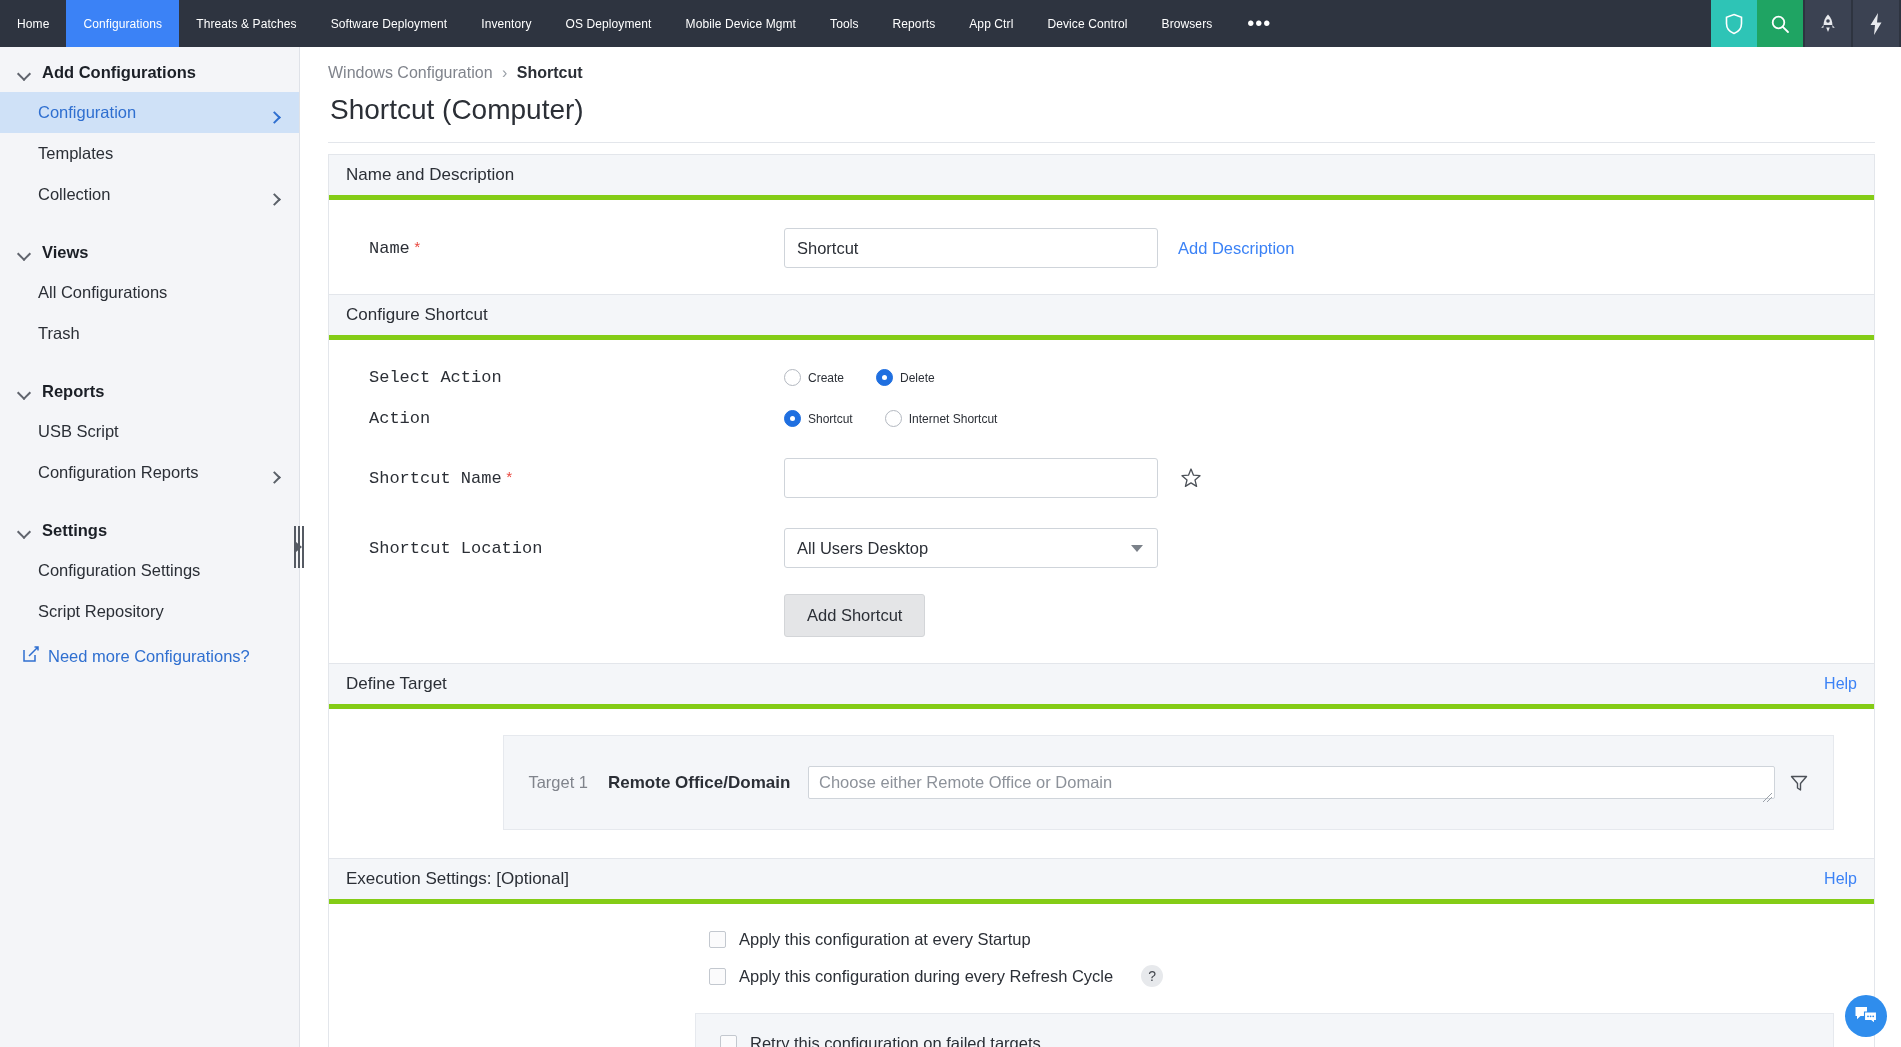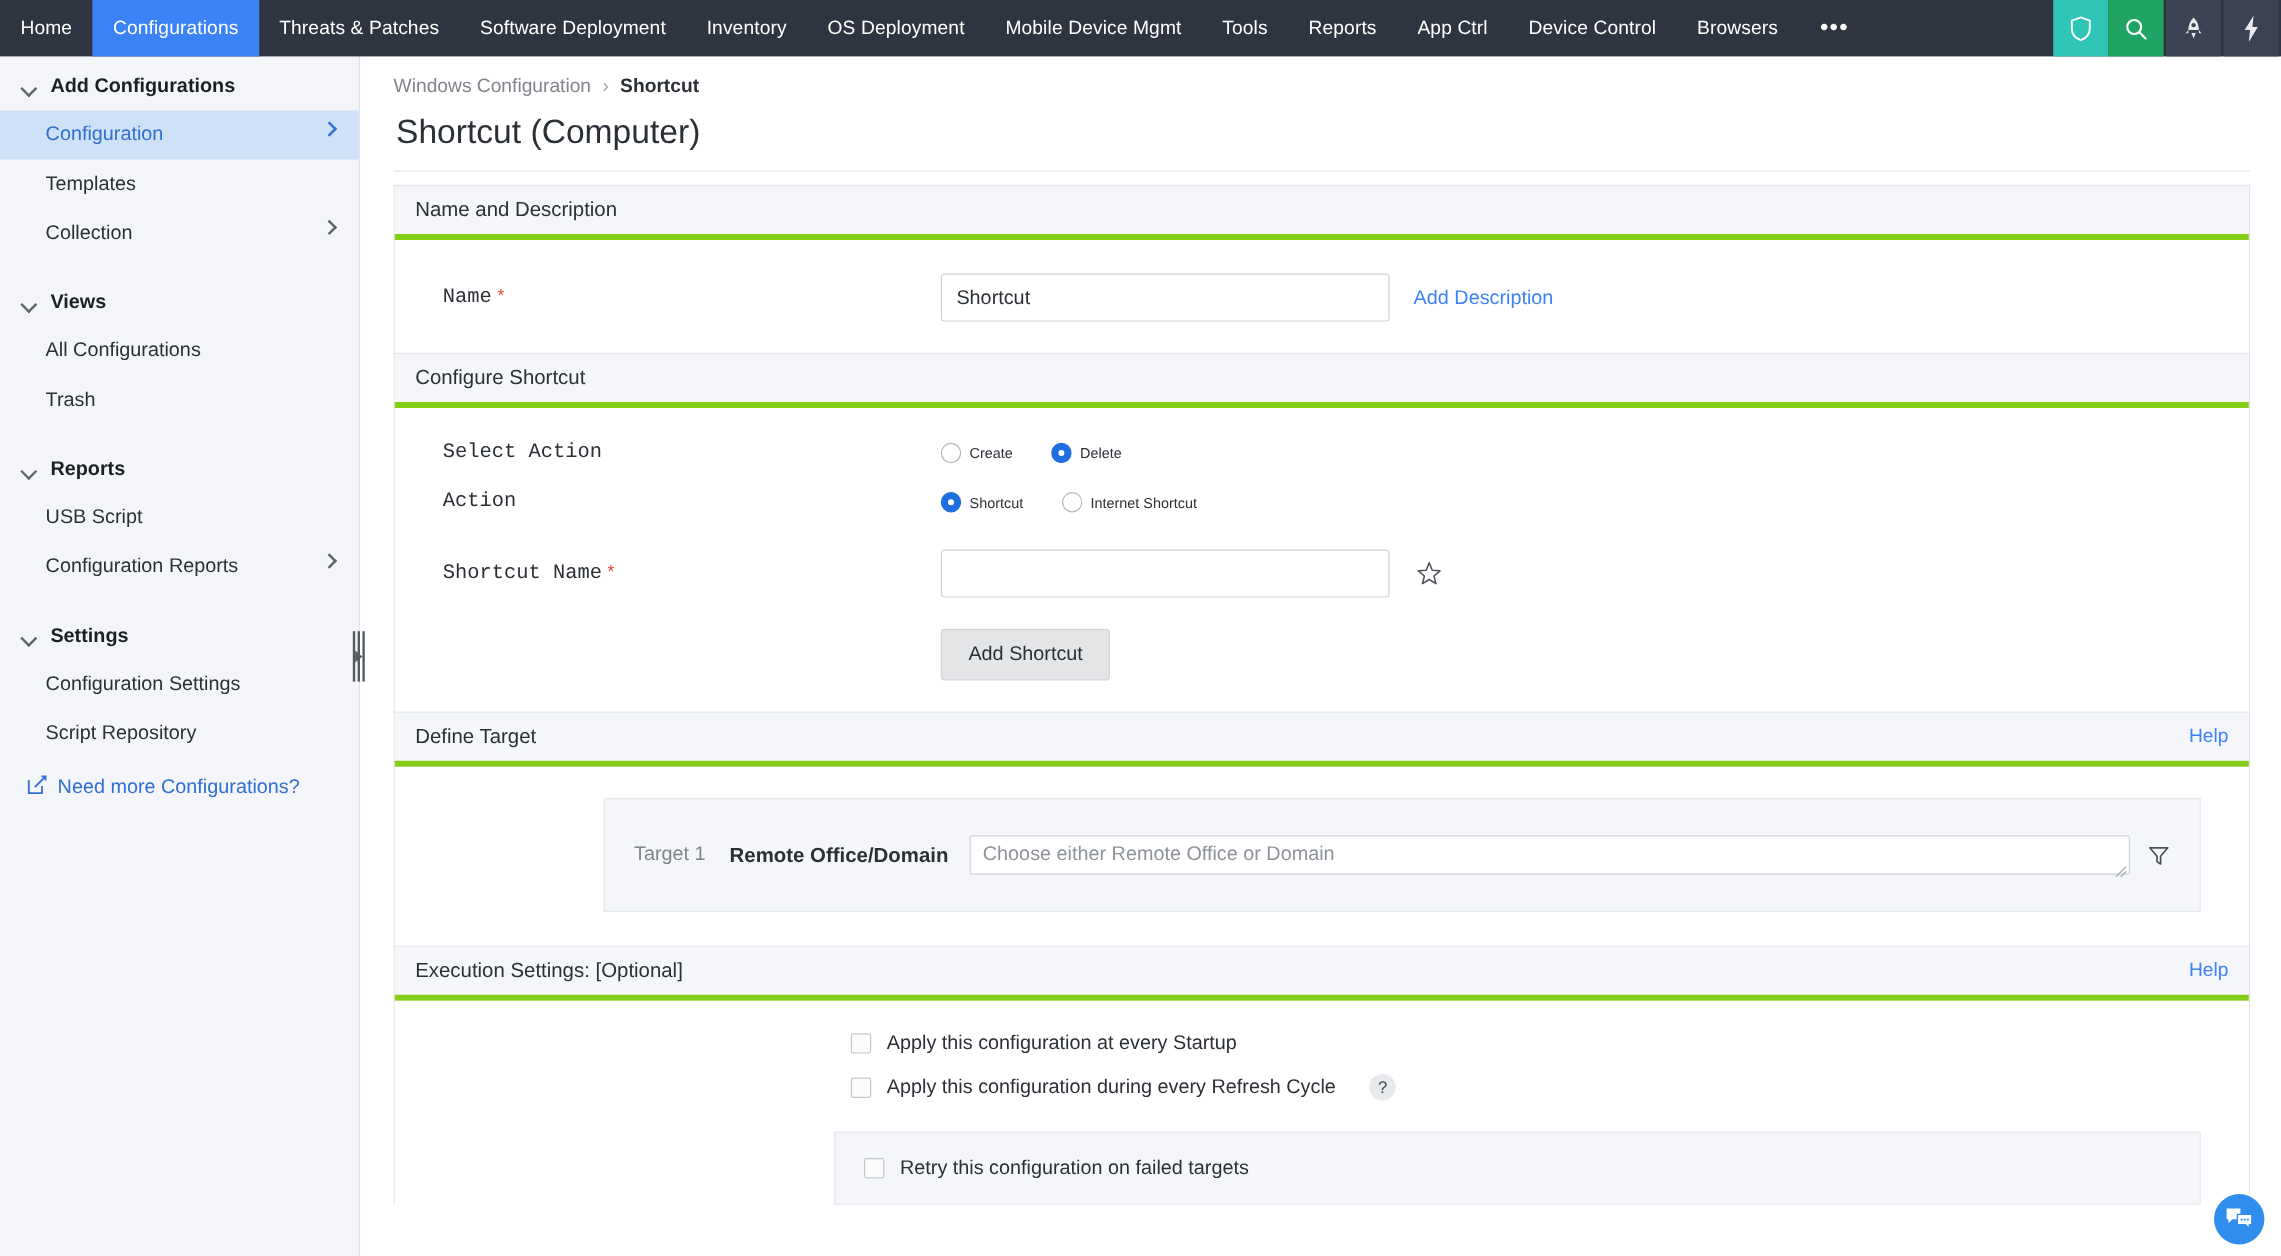--- a/index.html
+++ b/index.html
@@ -12,21 +12,21 @@
   .page { position: relative; width: 1901px; height: 1047px; display: flex; flex-direction: column; }
 
   
   .topnav {
     height: 47px; background: #2e3440; display: flex; align-items: stretch;
     flex: 0 0 47px; position: relative; z-index: 20;
   }
   .nav-items { display: flex; align-items: stretch; }
   .nav-item {
     display: flex; align-items: center; padding: 0 17px;
-    color: #ffffff; font-size: 16px; letter-spacing: .1px;
+    color: #ffffff; font-size: 12px; letter-spacing: .1px;
     white-space: nowrap; cursor: pointer; user-select: none;
   }
   .nav-item.active { background: #3b82f6; }
   .nav-dots { display: flex; align-items: center; padding: 0 18px; color:#fff; font-size: 20px; letter-spacing:1px; cursor:pointer;}
   .nav-right { margin-left: auto; display: flex; align-items: stretch; padding-right: 2px; }
   .nav-btn { width: 46px; display: flex; align-items: center; justify-content: center; cursor: pointer; }
   .nav-btn.teal { background: #2ec4b6; }
   .nav-btn.green { background: #1fa463; }
   .nav-btn.dark { background: #3b4252; margin-left: 2px;}
 
@@ -43,21 +43,21 @@
     display: flex; align-items: center; gap: 11px;
     padding: 10px 14px 10px 18px; font-weight: bold; color: #1b1f26; font-size: 16.5px;
     cursor: pointer;
   }
   .chev-d { width: 13px; height: 8px; flex: 0 0 13px; position: relative; }
   .chev-d::after {
     content:""; position:absolute; left:1px; top:0px; width:8px; height:8px;
     border-right:2px solid #60646d; border-bottom:2px solid #60646d; transform: rotate(45deg);
   }
   .sb-item {
-    display: flex; align-items: flex-start; justify-content: space-between;
+    display: flex; align-items: flex-end; justify-content: space-between;
     padding: 11px 20px 11px 38px; color: #2b2f36; cursor: pointer; font-size: 16.5px;
   }
   .sb-item.active { background: #cfe1f7; color: #2f6fd0; }
   .sb-item .chev-r { width: 9px; height: 9px; border-right: 2px solid #5a6068; border-top: 2px solid #5a6068; transform: rotate(45deg); }
   .sb-item.active .chev-r { border-color: #2f6fd0; }
   .sb-gap { height: 18px; }
   .sb-link {
     display: flex; align-items: center; gap: 8px; padding: 13px 20px 13px 22px;
     color: #2f6fd0; cursor: pointer; font-size: 16.5px;
   }
@@ -336,20 +336,27 @@
               <span>Shortcut Name</span><span class="req">*</span>
             </div>
             <input class="txt" type="text" value="" style="">
             <span class="star">
               <svg width="22" height="22" viewBox="0 0 22 22">
                   <path d="M11 2 L13.5 8.2 L20 8.7 L15 13 L16.6 19.4 L11 15.9 L5.4 19.4 L7 13 L2 8.7 L8.5 8.2 Z" stroke="#4c5158" stroke-width="1.3" fill="none" stroke-linejoin="round"></path>
                 </svg>
             </span>
           </div>
 
+          <div class="row" style="margin-top:30px;">
+            <div class="lbl">Shortcut Location</div>
+            <div class="sel">
+              <span>All Users Desktop</span>
+              <span class="caret"></span>
+            </div>
+          </div>
 
           <div class="btn-row">
             <button class="btn">Add Shortcut</button>
           </div>
         </div>
       </div>
 
       <div class="section">
         <div class="sec-head">
           <span>Define Target</span>

